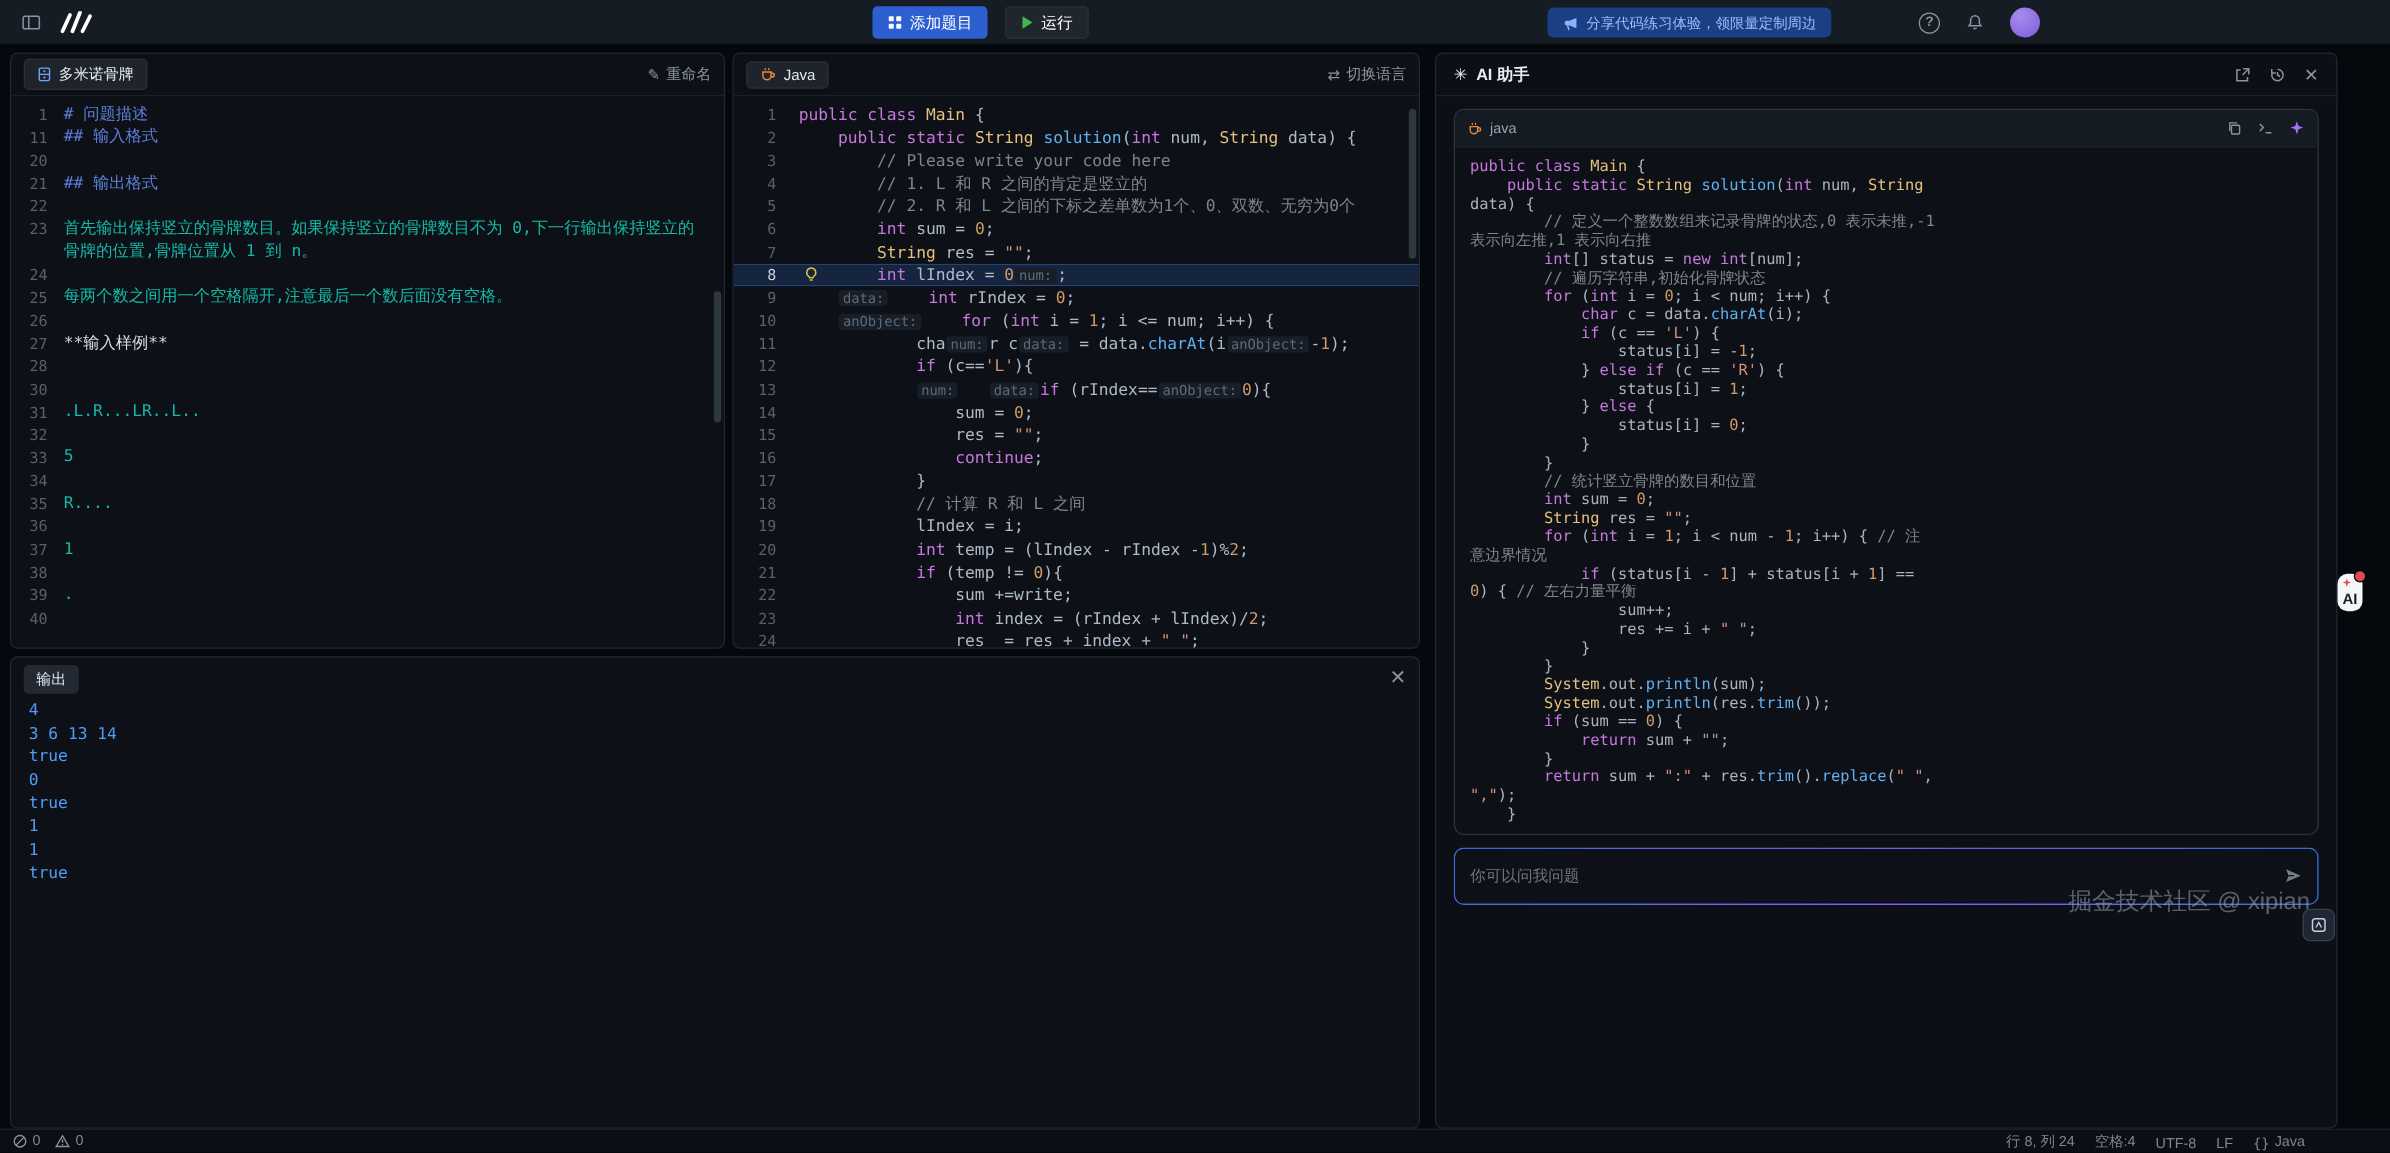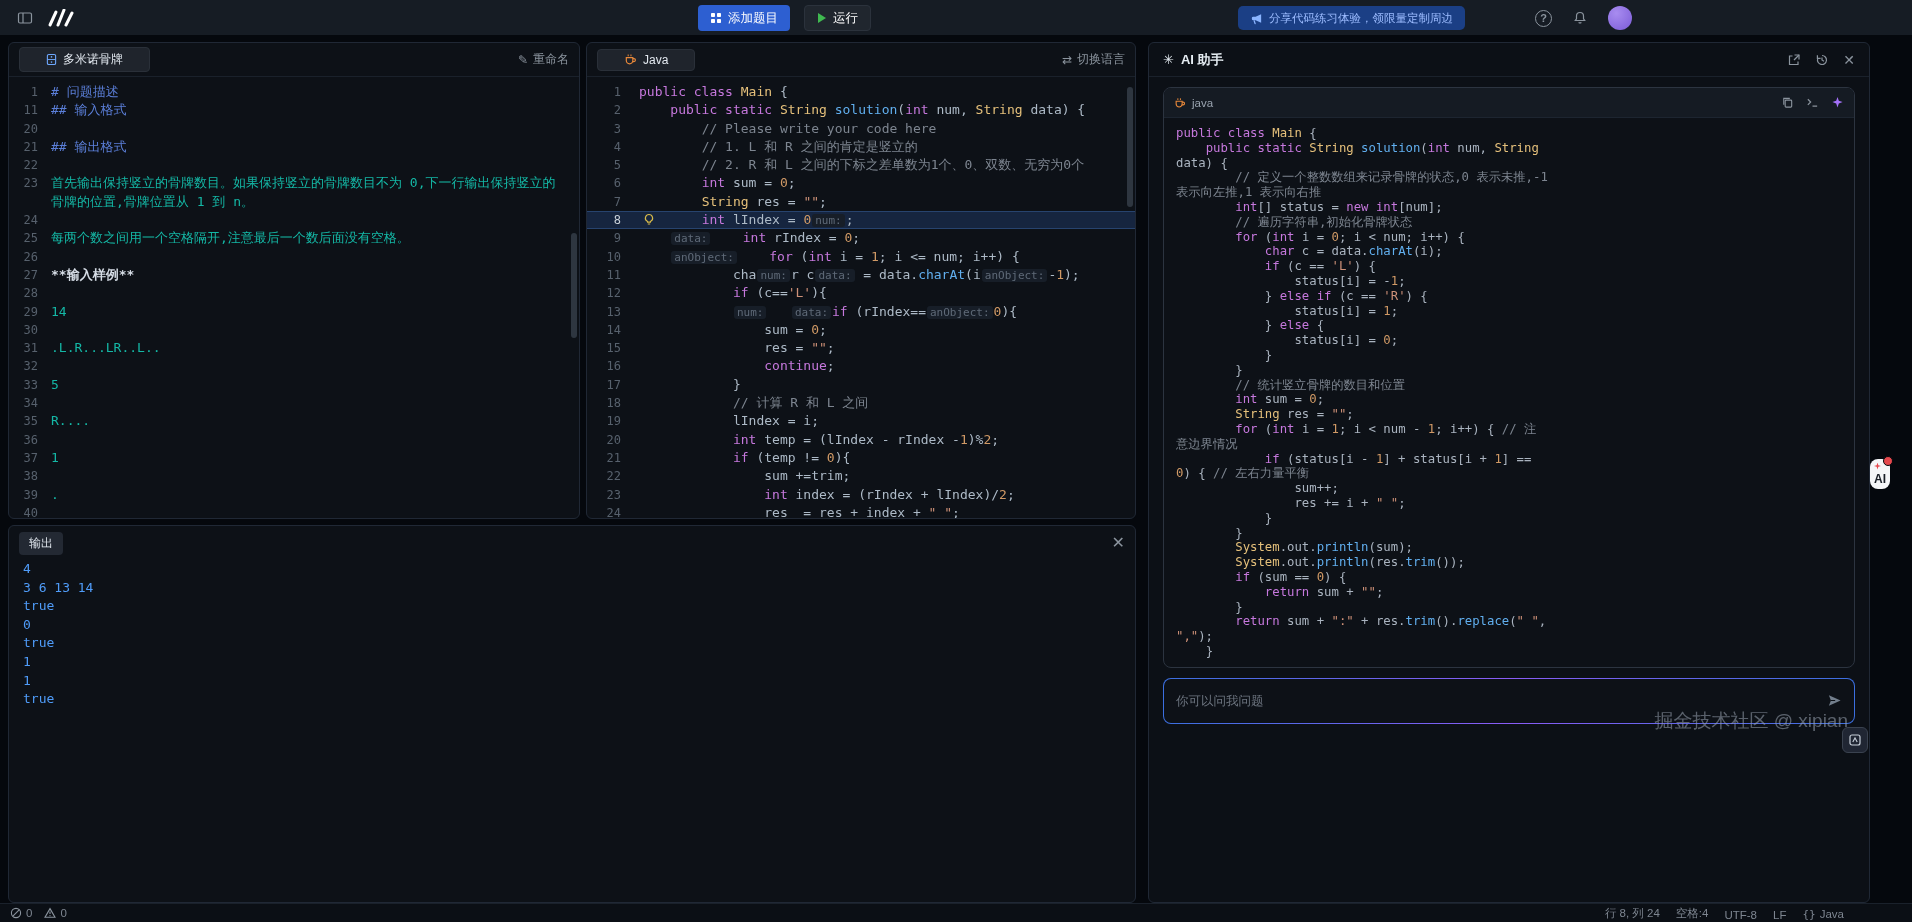--- a/index.html
+++ b/index.html
@@ -20,32 +20,32 @@
   .bell{display:inline-flex;cursor:pointer}
   .avatar{width:24px;height:24px;border-radius:50%;background:radial-gradient(circle at 35% 30%,#a88cf0,#7b5bd6);cursor:pointer}
 
   
   .panel{position:absolute;background:#0d1117;border:1px solid #202835;border-radius:6px;overflow:hidden}
   .p-left{left:8px;top:42px;width:572px;height:477px}
   .p-mid{left:586px;top:42px;width:550px;height:477px}
   .p-out{left:8px;top:525px;width:1128px;height:378px}
   .p-ai{left:1148px;top:42px;width:722px;height:861px;background:#0c1016}
   .phead{height:34px;display:flex;align-items:center;padding:0 10px;gap:8px;border-bottom:1px solid #1a212b}
-  .tab{display:inline-flex;align-items:center;gap:6px;background:#1f242c;border:1px solid #2a3039;border-radius:4px;padding:3px 26px;font-size:12px;color:#e3e9f0;cursor:pointer}
+  .tab{display:inline-flex;align-items:center;gap:6px;background:#1f242c;border:1px solid #2a3039;border-radius:4px;padding:3px 10px;font-size:12px;color:#e3e9f0;cursor:pointer}
   .ghost-btn{margin-left:auto;display:inline-flex;align-items:center;gap:5px;color:#8b949e;font-size:12px;cursor:pointer}
   .badge{display:inline-flex;align-items:center;background:#232933;border-radius:4px;padding:3px 10px;font-size:12px;color:#dfe5ec}
   .close-x{margin-left:auto;color:#8b949e;font-size:16px;line-height:1;cursor:pointer}
 
   
   .pbody{padding-top:6px;position:relative}
   .mdrow{display:flex;min-height:18.3px;font-family:"DejaVu Sans Mono",monospace;font-size:13px;line-height:18.3px}
   .mdrow .ln{flex:0 0 42px;text-align:right;padding-right:13px;color:#57616d;font-size:12px}
   .mdrow .mt{flex:1;white-space:pre-wrap;word-break:break-word;padding-right:20px;color:#14b8a6}
   .mt.h{color:#5b7fd9}
-  .mt.b{color:#d6dde6;font-weight:bold}
+  .mt.b{color:#d6dde6;font-weight:normal}
   .scrollthumb{position:absolute;width:6px;border-radius:3px;background:#2e3640}
 
   
   .codebody{padding-top:6px;position:relative;font-family:"DejaVu Sans Mono",monospace;font-size:13px;line-height:18.3px}
   .crow{position:relative;height:18.3px;white-space:pre;cursor:text}
   .crow .ln{display:inline-block;width:52px;text-align:right;padding-right:18px;color:#57616d;font-size:12px}
   .crow.active{background:#16253f;box-shadow:inset 0 1px 0 #27436e, inset 0 -1px 0 #27436e}
   .crow.active .ln{color:#c9d1d9}
   .bulb{position:absolute;left:56px;top:2px}
   .tok-k{color:#c678dd}
@@ -216,24 +216,20 @@
         <span class="ln">26</span>
         <span class="mt"></span>
       </div>
       <div class="mdrow">
         <span class="ln">27</span>
         <span class="mt b">**输入样例**</span>
       </div>
       <div class="mdrow">
         <span class="ln">28</span>
         <span class="mt"></span>
-      </div>
-      <div class="mdrow">
-        <span class="ln">29</span>
-        <span class="mt">14</span>
       </div>
       <div class="mdrow">
         <span class="ln">30</span>
         <span class="mt"></span>
       </div>
       <div class="mdrow">
         <span class="ln">31</span>
         <span class="mt">.L.R...LR..L..</span>
       </div>
       <div class="mdrow">
@@ -311,21 +307,21 @@
       <div class="crow"><span class="ln">12</span><span class="lc">            <span class="tok-k">if</span> (c==<span class="tok-s">'L'</span>){</span></div>
       <div class="crow"><span class="ln">13</span><span class="lc">            <span class="tok-h">num:</span>   <span class="tok-h">data:</span><span class="tok-k">if</span> (rIndex==<span class="tok-h">anObject:</span><span class="tok-n">0</span>){</span></div>
       <div class="crow"><span class="ln">14</span><span class="lc">                sum = <span class="tok-n">0</span>;</span></div>
       <div class="crow"><span class="ln">15</span><span class="lc">                res = <span class="tok-s">""</span>;</span></div>
       <div class="crow"><span class="ln">16</span><span class="lc">                <span class="tok-k">continue</span>;</span></div>
       <div class="crow"><span class="ln">17</span><span class="lc">            }</span></div>
       <div class="crow"><span class="ln">18</span><span class="lc">            <span class="tok-c">// 计算 R 和 L 之间</span></span></div>
       <div class="crow"><span class="ln">19</span><span class="lc">            lIndex = i;</span></div>
       <div class="crow"><span class="ln">20</span><span class="lc">            <span class="tok-k">int</span> temp = (lIndex - rIndex -<span class="tok-n">1</span>)%<span class="tok-n">2</span>;</span></div>
       <div class="crow"><span class="ln">21</span><span class="lc">            <span class="tok-k">if</span> (temp != <span class="tok-n">0</span>){</span></div>
-      <div class="crow"><span class="ln">22</span><span class="lc">                sum +=trim;</span></div>
+      <div class="crow"><span class="ln">22</span><span class="lc">                sum +=write;</span></div>
       <div class="crow"><span class="ln">23</span><span class="lc">                <span class="tok-k">int</span> index = (rIndex + lIndex)/<span class="tok-n">2</span>;</span></div>
       <div class="crow"><span class="ln">24</span><span class="lc">                res  = res + index + <span class="tok-s">" "</span>;</span></div>
     </div>
   <div class="scrollthumb" style="right:2px;top:44px;height:120px"></div>
 </section>
 
 <section class="panel p-out">
   <div class="phead">
     <span class="badge">输出</span>
     <span class="close-x">✕</span>

